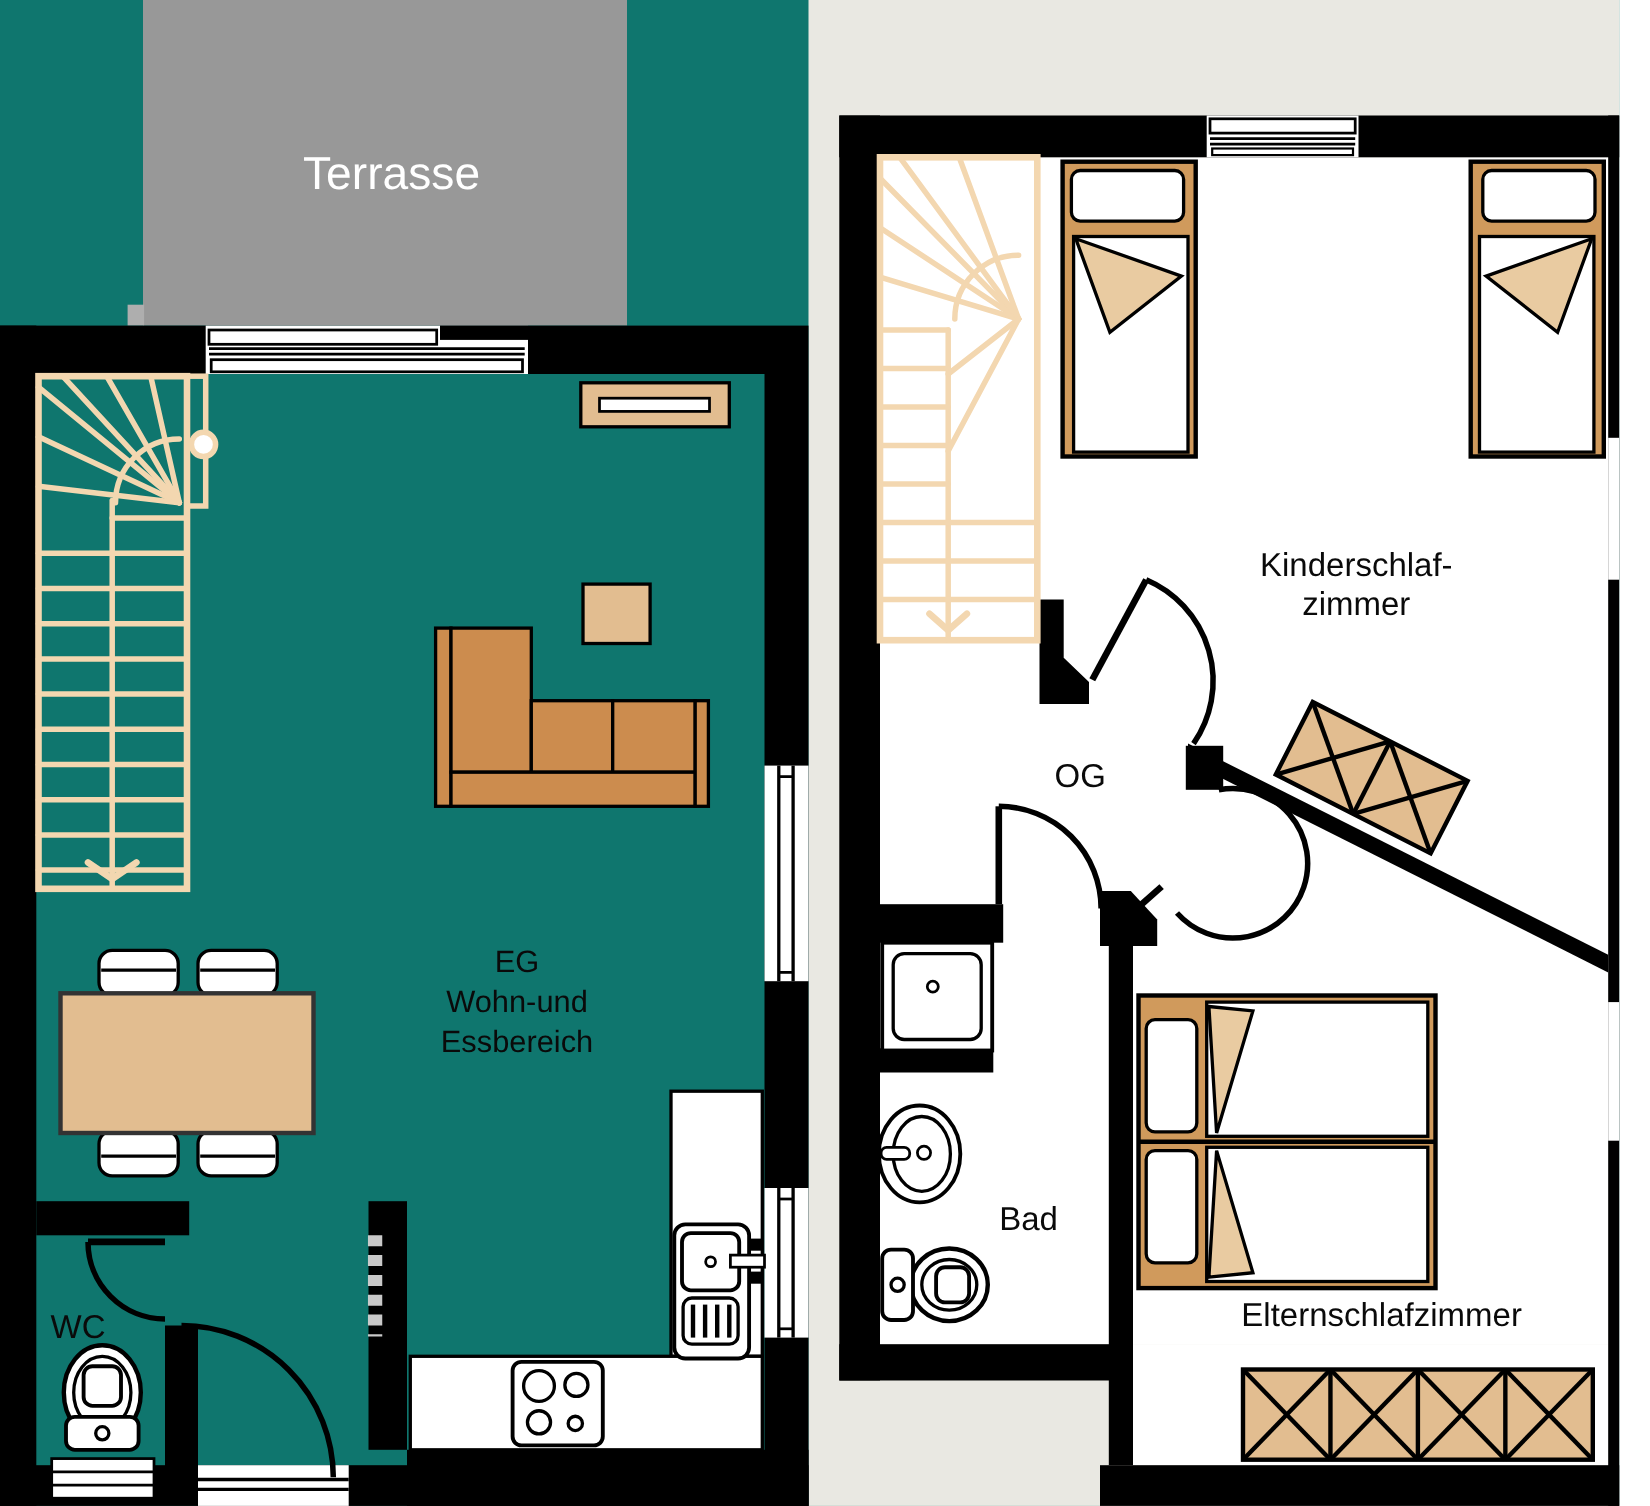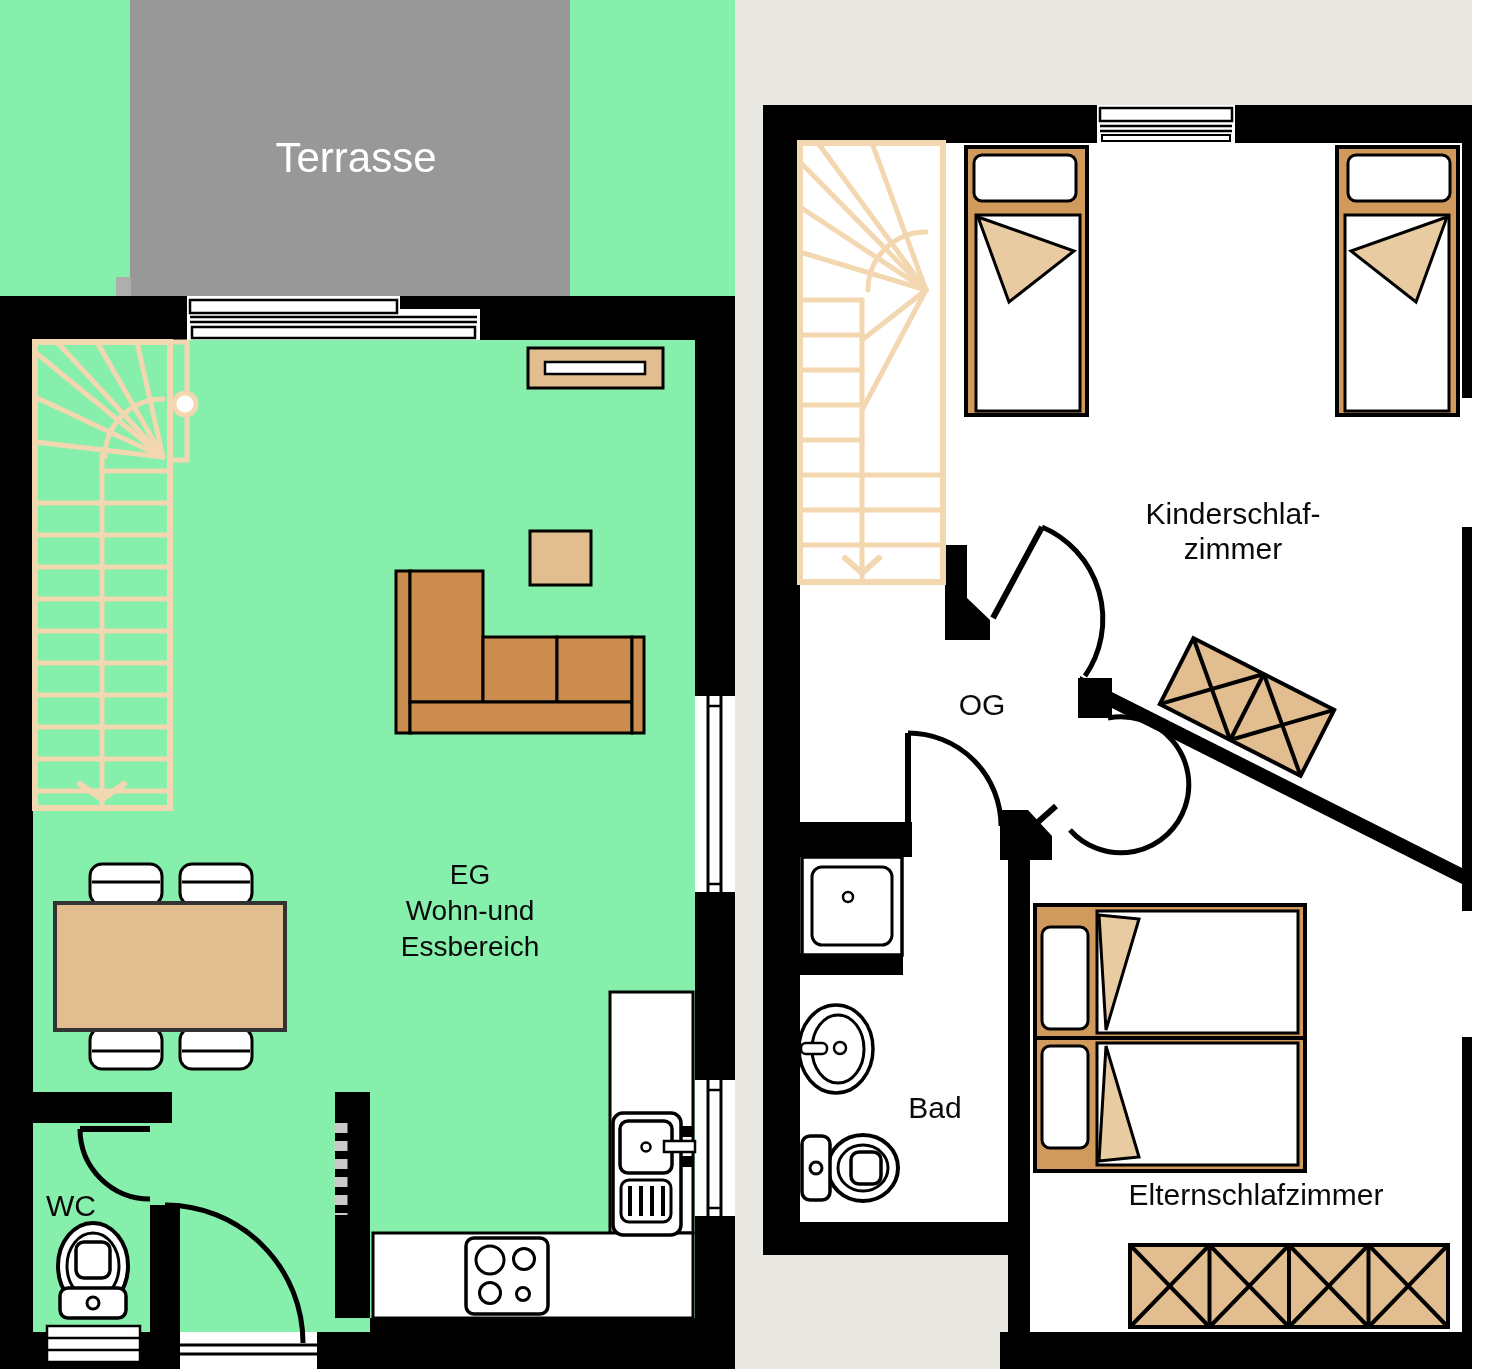--- a/index.html
+++ b/index.html
@@ -1,16 +1,16 @@
 <!DOCTYPE html>
 <html><head>
 <meta charset="utf-8">
 <style>
   html,body{margin:0;padding:0;background:#ffffff;}
-  .canvas{position:relative;width:1472px;height:1369px;overflow:hidden;background:#86efac;}
+  .canvas{position:relative;width:1472px;height:1369px;overflow:hidden;background:#0f766e;}
   svg{position:absolute;left:0;top:0;display:block;}
   text{font-family:"Liberation Sans","DejaVu Sans",sans-serif;}
   .roomlabel{fill:#0a0a0a;}
   .fx{fill:#ffffff;stroke:#000000;}
   .ln{stroke:#000000;fill:none;}
 </style>
 </head>
 <body>
 
 <div class="canvas">

